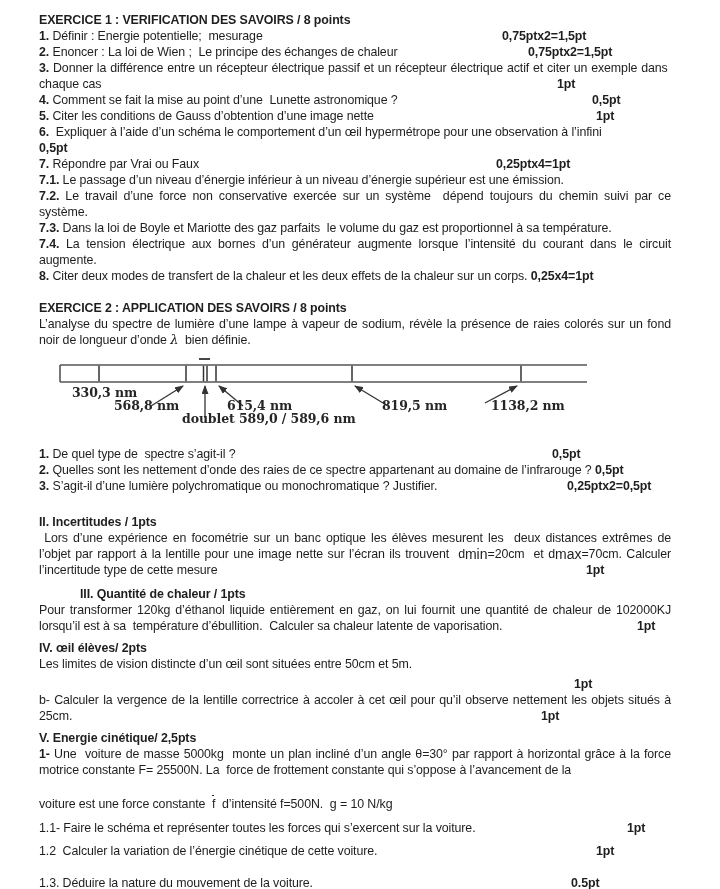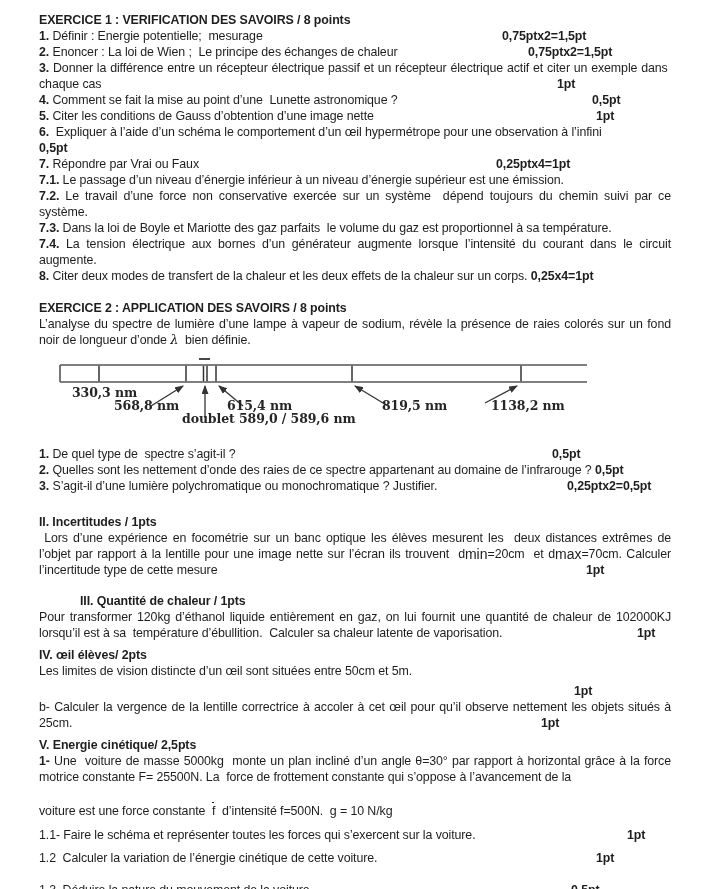--- a/index.html
+++ b/index.html
@@ -74,21 +74,21 @@
           <text x="343" y="62">819,5 nm</text>
           <text x="452" y="62">1138,2 nm</text>
         </svg>
       </div>
       <div style="height: 12px;"></div>
       <div class="line"><span class="b">1.</span><span> De quel type de&nbsp; spectre s’agit-il ?</span><span class="pts abs" style="left: 513px;">0,5pt</span></div>
       <div class="line"><span class="b">2.</span><span> Quelles sont les nettement d’onde des raies de ce spectre appartenant au domaine de l’infrarouge ? </span><span class="b">0,5pt</span></div>
       <div class="line"><span class="b">3.</span><span> S’agit-il d’une lumière polychromatique ou monochromatique ? Justifier.</span><span class="pts abs" style="left: 507px; margin-left: 21px;">0,25ptx2=0,5pt</span></div>
       <div class="line heading" style="margin-top: 20px;"><span class="b">II. Incertitudes / 1pts</span></div>
       <div class="para"><span>&nbsp;Lors d’une expérience en focométrie sur un banc optique les élèves mesurent les&nbsp; deux distances extrêmes de l’objet par rapport à la lentille pour une image nette sur l’écran ils trouvent &nbsp;d</span><span class="sub">min</span><span>=20cm&nbsp; et d</span><span class="sub">max</span><span>=70cm. Calculer l’incertitude type de cette mesure</span><span class="pts abs" style="left: 547px;">1pt</span></div>
-      <div class="line heading" style="margin-top: 15px; padding-left: 41px;"><span class="b">III. Quantité de chaleur / 1pts</span></div>
+      <div class="line heading" style="margin-top: 8px; padding-left: 41px;"><span class="b">III. Quantité de chaleur / 1pts</span></div>
       <div class="para"><span>Pour transformer 120kg d’éthanol liquide entièrement en gaz, on lui fournit une quantité de chaleur de 102000KJ lorsqu’il est à sa&nbsp; température d’ébullition.&nbsp; Calculer sa chaleur latente de vaporisation.</span><span class="pts abs" style="left: 598px;">1pt</span></div>
       <div class="line heading" style="margin-top: 6px;"><span class="b">IV. œil élèves/ 2pts</span></div>
       <div class="line"><span>Les limites de vision distincte d’un œil sont situées entre 50cm et 5m.</span></div>
       <div class="line" style="margin-top: 4px;"><span class="pts abs" style="left: 535px;">1pt</span></div>
       <div class="para"><span>b- Calculer la vergence de la lentille correctrice à accoler à cet œil pour qu’il observe nettement les objets situés à 25cm.</span><span class="pts abs" style="left: 502px;">1pt</span></div>
       <div class="line heading" style="margin-top: 6px;"><span class="b">V. Energie cinétique/ 2,5pts</span></div>
       <div class="para"><span class="b">1-</span><span> Une&nbsp; voiture de masse 5000kg&nbsp; monte un plan incliné d’un angle θ=30° par rapport à horizontal grâce à la force motrice constante F= 25500N. La&nbsp; force de frottement constante qui s’oppose à l’avancement de la</span></div>
       <div class="line" style="margin-top: 18px;"><span>voiture est une force constante &nbsp;</span><span class="ov">f</span><span>&nbsp; d’intensité f=500N. &nbsp;g = 10 N/kg</span></div>
       <div class="line" style="margin-top: 8px;"><span>1.1- Faire le schéma et représenter toutes les forces qui s’exercent sur la voiture.</span><span class="pts abs" style="left: 588px;">1pt</span></div>
       <div class="line" style="margin-top: 7px;"><span>1.2 &nbsp;Calculer la variation de l’énergie cinétique de cette voiture.</span><span class="pts abs" style="left: 557px;">1pt</span></div>

